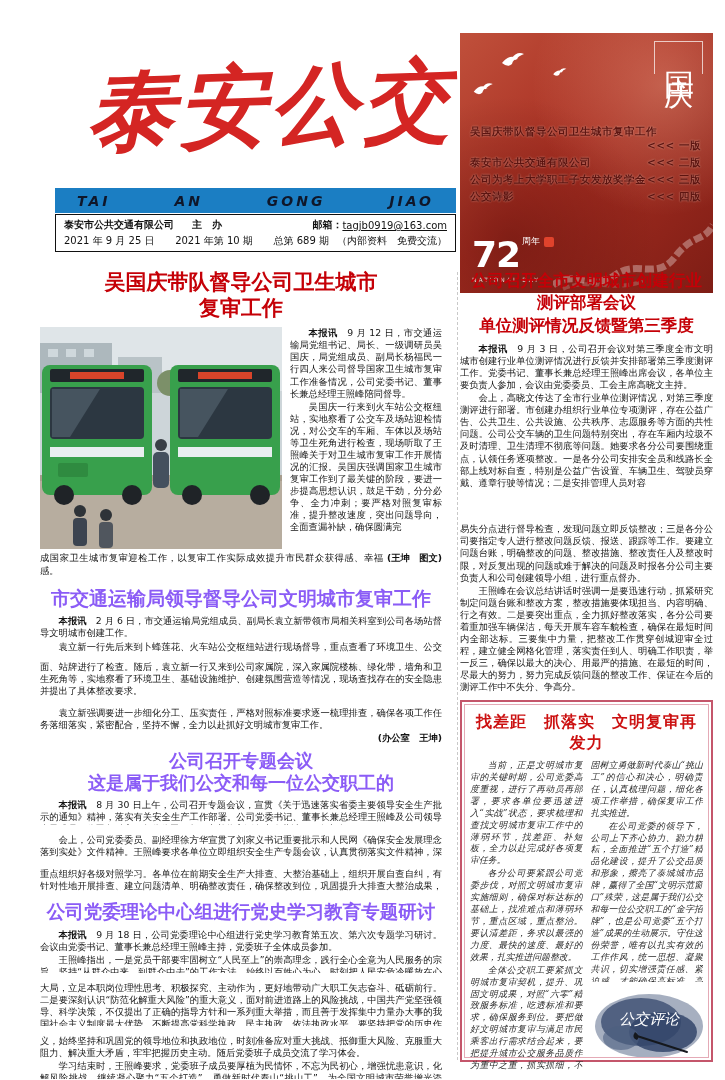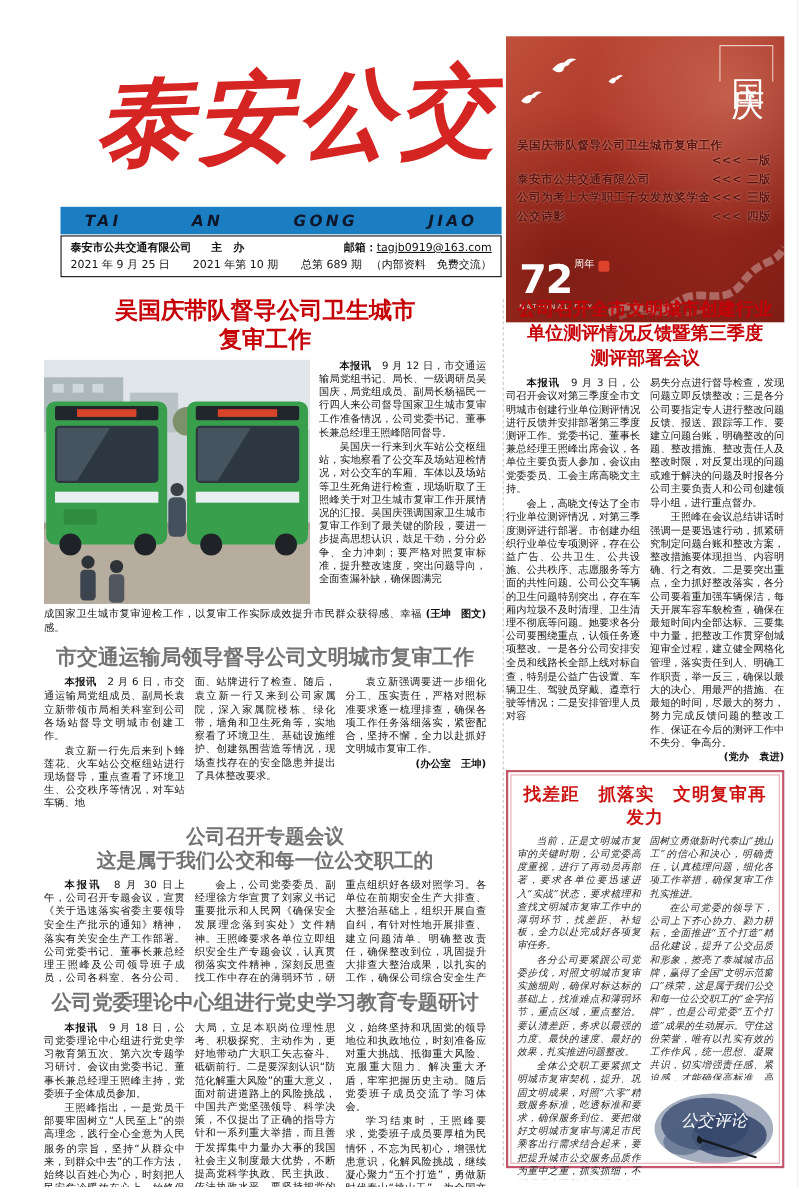--- a/index.html
+++ b/index.html
@@ -59,27 +59,27 @@
   .anniv-unit { font-size:9px; vertical-align:top; margin-left:2px; }
   .anniv-seal { display:inline-block; width:10px; height:10px; background:#e0432c; border-radius:2px; margin-left:4px; vertical-align:top; }
   .anniv-cap { font-size:6px; letter-spacing:2px; opacity:.8; margin-top:4px; }
   .wall { position:absolute; right:0; bottom:0; opacity:.85; }
   
   .body-txt { font-size:9.3px; line-height:1.3; text-align:justify; color:#151515; }
   .body-txt p { text-indent:2em; margin-bottom:1px; }
   .body-txt p.cont { text-indent:0; }
   .body-txt b.lead { font-weight:bold; }
   .byline { text-indent:0 !important; text-align:right; font-weight:bold; }
-  .cols { display:flex; gap:9px; overflow:hidden; }
+  .cols { display:flex; gap:9px; overflow:hidden;flex-direction:column; }
   .col { flex:1; overflow:hidden; }
   
   .left-sec { position:absolute; left:40px; top:270px; width:402px; }
   .hl { text-align:center; font-weight:bold; line-height:1.22; }
   .hl-red { color:#c50007; }
-  .hl-black { color:#737373; }
+  .hl-black { color:#8b5cf6; }
   .a1-head { font-size:21px; margin-bottom:6px; }
   .a1-row { display:flex; gap:8px; }
   .a1-photo { width:242px; height:222px; flex:none; }
   .a1-text { width:152px; }
   .a1-caption { display:flex; gap:4px; font-size:9.3px; margin-top:3px; align-items:baseline; }
   .a1-caption .cap { flex:1; text-align:justify; }
   .a1-caption .cap-byline { font-weight:bold; white-space:nowrap; }
   .a2-head { font-size:19px; margin:9px 0 5px 0; }
   .a2-cols { height:128px; }
   .a3-head1 { font-size:18px; margin-top:7px; }
@@ -303,22 +303,22 @@
           <p>学习结束时，王照峰要求，党委班子成员要厚植为民情怀，不忘为民初心，增强忧患意识，化解风险挑战，继续凝心聚力“五个打造”，勇做新时代泰山“挑山工”，为全国文明城市荣誉增光添彩，为建设新时代现代化强市做出新的更大的贡献。</p>
 
         </div>
       </div>
     </div>
   </div>
 
   <div class="right-sec">
     <div class="hl hl-red r-head">
       <div>公司召开全市文明城市创建行业</div>
+      <div>测评部署会议</div>
       <div>单位测评情况反馈暨第三季度</div>
-      <div>测评部署会议</div>
     </div>
     <div class="cols r-cols body-txt">
       <div class="col">
         <p><b class="lead">本报讯</b><span>　9 月 3 日，公司召开会议对第三季度全市文明城市创建行业单位测评情况进行反馈并安排部署第三季度测评工作。党委书记、董事长兼总经理王照峰出席会议，各单位主要负责人参加，会议由党委委员、工会主席高晓文主持。</span></p>
         <p>会上，高晓文传达了全市行业单位测评情况，对第三季度测评进行部署。市创建办组织行业单位专项测评，存在公益广告、公共卫生、公共设施、公共秩序、志愿服务等方面的共性问题。公司公交车辆的卫生问题特别突出，存在车厢内垃圾不及时清理、卫生清理不彻底等问题。她要求各分公司要围绕重点，认领任务逐项整改。一是各分公司安排安全员和线路长全部上线对标自查，特别是公益广告设置、车辆卫生、驾驶员穿戴、遵章行驶等情况；二是安排管理人员对容</p>
       </div>
       <div class="col">
         <p class="cont">易失分点进行督导检查，发现问题立即反馈整改；三是各分公司要指定专人进行整改问题反馈、报送、跟踪等工作。要建立问题台账，明确整改的问题、整改措施、整改责任人及整改时限，对反复出现的问题或难于解决的问题及时报各分公司主要负责人和公司创建领导小组，进行重点督办。</p>
         <p>王照峰在会议总结讲话时强调一是要迅速行动，抓紧研究制定问题台账和整改方案，整改措施要体现担当、内容明确、行之有效。二是要突出重点，全力抓好整改落实，各分公司要着重加强车辆保洁，每天开展车容车貌检查，确保在最短时间内全部达标。三要集中力量，把整改工作贯穿创城迎审全过程，建立健全网格化管理，落实责任到人、明确工作职责，举一反三，确保以最大的决心、用最严的措施、在最短的时间，尽最大的努力，努力完成反馈问题的整改工作、保证在今后的测评工作中不失分、争高分。</p>
         <p class="byline">(党办　袁进)</p>

